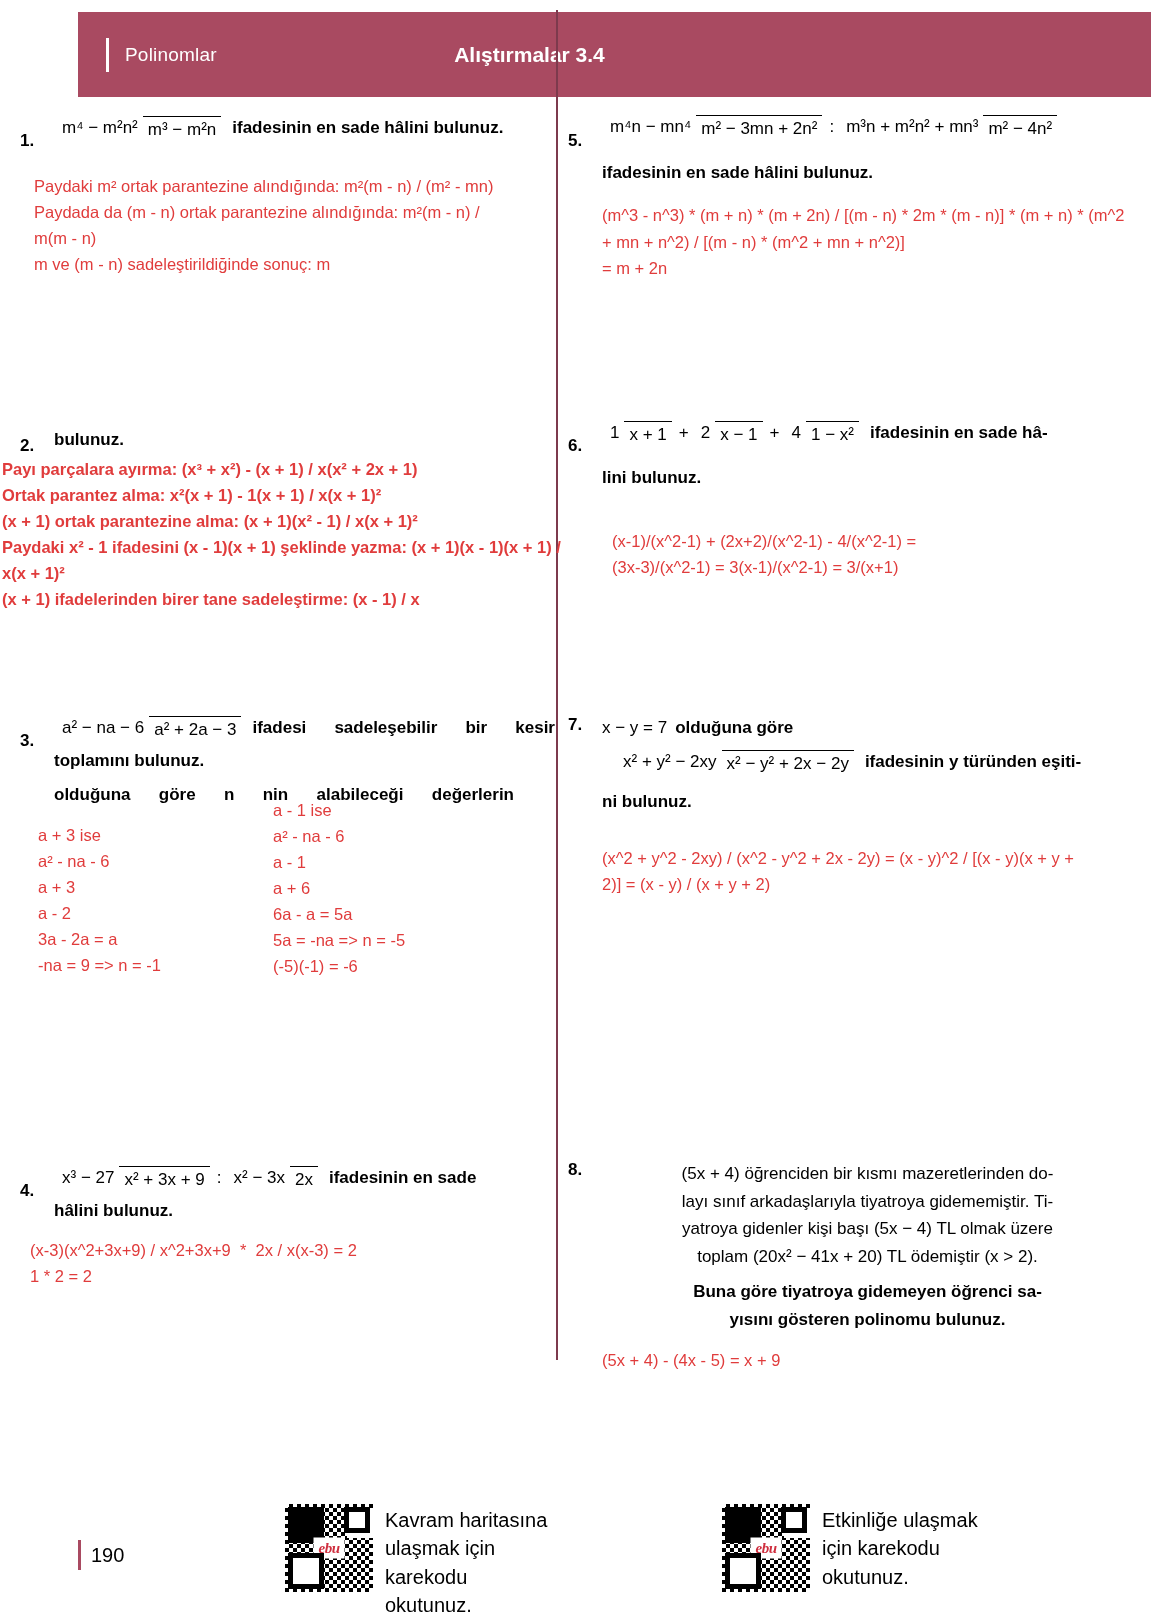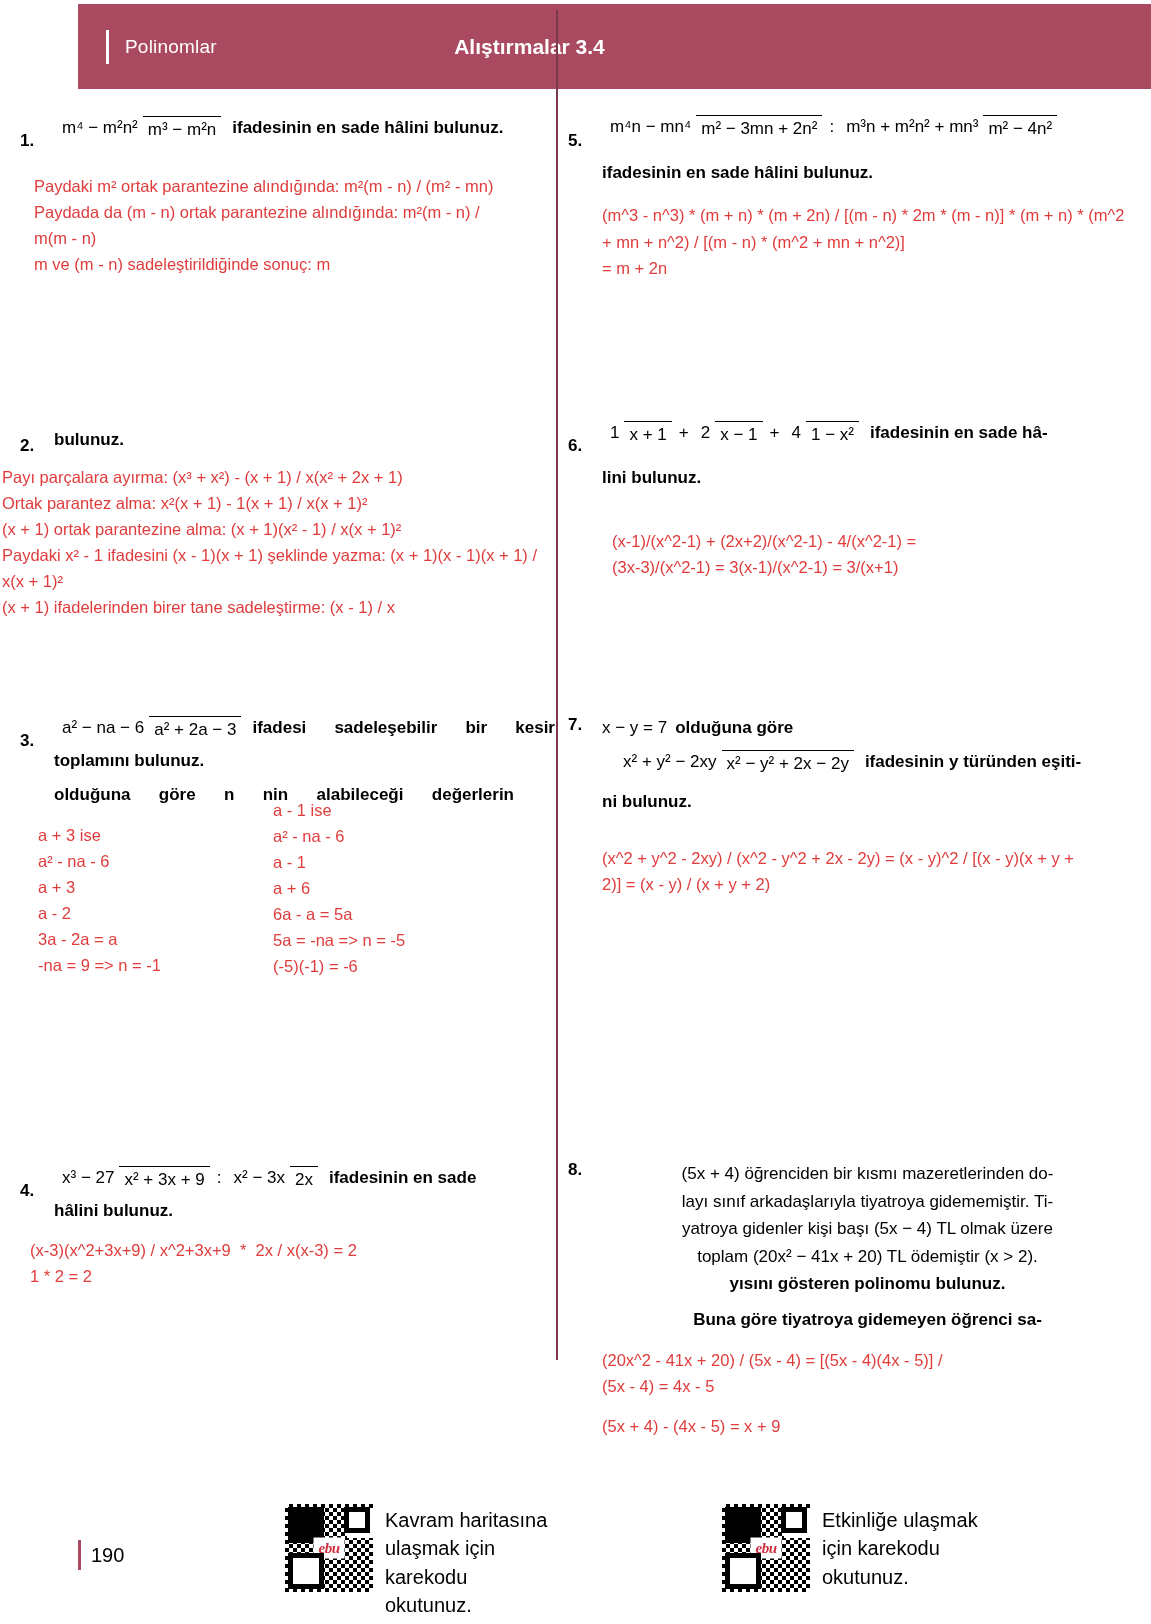--- a/index.html
+++ b/index.html
@@ -11,21 +11,21 @@
     background: #ffffff;
     font-family: "Liberation Sans", sans-serif;
     color: #000;
     position: relative;
     overflow: hidden;
   }
 
   
   .page-header {
     position: absolute;
-    left: 78px; top: 4px; width: 1073px; height: 85px;
+    left: 78px; top: 12px; width: 1073px; height: 85px;
     background: #a94a61;
     display: flex;
     align-items: center;
   }
   .header-accent {
     width: 3px; height: 34px; background: #ffffff;
     margin-left: 28px; margin-right: 16px;
     flex: none;
   }
   .header-chapter {
@@ -233,21 +233,21 @@
 m ve (m - n) sadeleştirildiğinde sonuç: m</div>
     </div>
 
     <div class="ex" style="left:0; top:325px; width:535px;">
       <div class="ex-head">
         <div class="ex-num">2.</div>
         <div class="ex-body">
           <div class="qcont">bulunuz.</div>
         </div>
       </div>
-      <div class="ans" style="margin-top:8px; margin-left:-18px; width:560px;">Payı parçalara ayırma: (x³ + x²) - (x + 1) / x(x² + 2x + 1)
+      <div class="ans" style="margin-top:0; margin-left:-18px; width:560px;font-weight:bold;">Payı parçalara ayırma: (x³ + x²) - (x + 1) / x(x² + 2x + 1)
 Ortak parantez alma: x²(x + 1) - 1(x + 1) / x(x + 1)²
 (x + 1) ortak parantezine alma: (x + 1)(x² - 1) / x(x + 1)²
 Paydaki x² - 1 ifadesini (x - 1)(x + 1) şeklinde yazma: (x + 1)(x - 1)(x + 1) / x(x + 1)²
 (x + 1) ifadelerinden birer tane sadeleştirme: (x - 1) / x</div>
     </div>
 
     <div class="ex" style="left:0; top:620px; width:535px;">
       <div class="ex-head">
         <div class="ex-num">3.</div>
         <div class="ex-body" style="width:485px;">
@@ -384,26 +384,24 @@
     </div>
 
     <div class="ex" style="left:0; top:1065px; width:565px;">
       <div class="ex-head">
         <div class="ex-num" style="padding-top:0;">8.</div>
         <div class="ex-body" style="width:500px;">
           <div class="qtext qtext-reg">(5x + 4) öğrenciden bir kısmı mazeretlerinden do-</div>
           <div class="qtext qtext-reg">layı sınıf arkadaşlarıyla tiyatroya gidememiştir. Ti-</div>
           <div class="qtext qtext-reg">yatroya gidenler kişi başı (5x − 4) TL olmak üzere</div>
           <div class="qtext qtext-reg">toplam (20x² − 41x + 20) TL ödemiştir (x &gt; 2).</div>
+          <div class="qtext" style="margin-top:8px;">Buna göre tiyatroya gidemeyen öğrenci sa-</div>
           <div class="qtext">yısını gösteren polinomu bulunuz.</div>
-          <div class="qtext" style="margin-top:8px;">Buna göre tiyatroya gidemeyen öğrenci sa-</div>
-        </div>
-      </div>
-      <div class="ans" style="margin-top:14px; margin-left:34px; width:490px;">(20x^2 - 41x + 20) / (5x - 4) = [(5x - 4)(4x - 5)] /
-(5x - 4) = 4x - 5</div>
+        </div>
+      </div>
       <div class="ans" style="margin-top:14px; margin-left:34px; width:490px;">(5x + 4) - (4x - 5) = x + 9</div>
     </div>
 
   </div>
 </div>
 
 <div class="footer">
 
   <div class="page-num-wrap">
     <div class="page-bar"></div>

